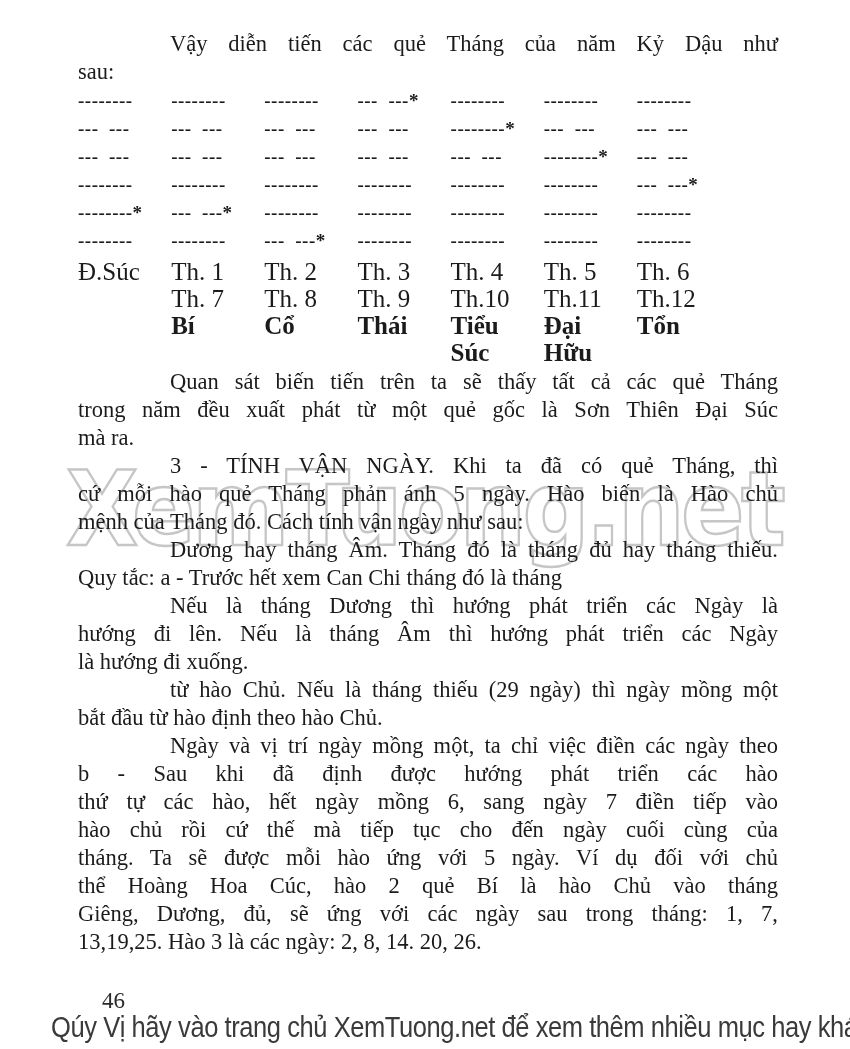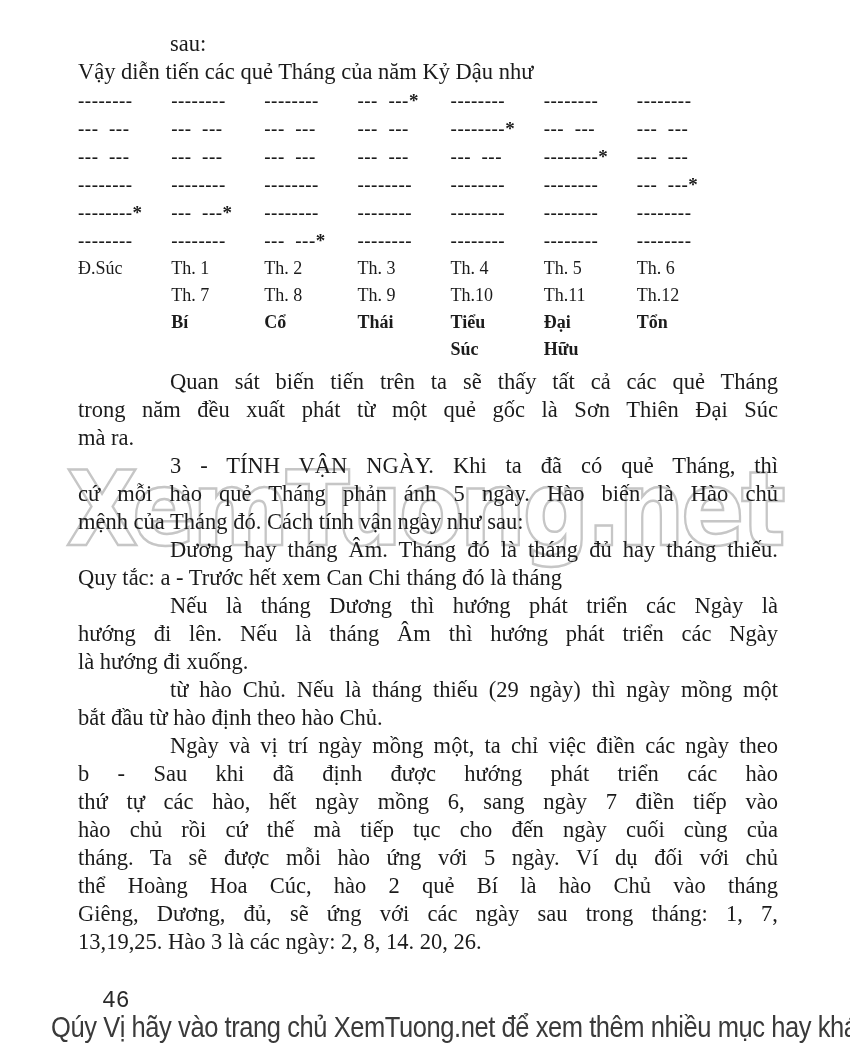--- a/index.html
+++ b/index.html
@@ -17,53 +17,53 @@
     width:652px; margin-top:4px;
   }
   .hexcell {
     height:28px; font-weight:700; font-size:19px;
     white-space:pre; letter-spacing:0.5px;
   }
   .labelgrid {
     display:grid; grid-template-columns:repeat(7,1fr);
     width:652px; margin-bottom:2px;
   }
-  .labelcell { height:27px; font-size:18px; white-space:pre; }
+  .labelcell { height:27px; font-size:25px; white-space:pre; }
   .labelcell.bold { font-weight:700; }
   .watermark {
     position:absolute; top:448px; left:66px; z-index:0;
     font-family:"DejaVu Sans", sans-serif; font-weight:700;
     font-size:104px; letter-spacing:-4px; white-space:nowrap;
     color:transparent; -webkit-text-stroke:2.5px #c6c6c6;
     transform:scaleX(0.9); transform-origin:left top;
     pointer-events:none;
   }
   .pagenum {
     position:absolute; left:102px; top:988px; z-index:2;
-    font-size:23px; color:#2a2a2a;font-family:Liberation Mono, monospace;
+    font-size:23px; color:#2a2a2a;
   }
   .footer {
     position:absolute; left:0; right:0; bottom:5px; z-index:3;
     text-align:center; font-family:"Liberation Sans", sans-serif;
     font-size:29px; color:#3a3a3a; letter-spacing:-0.5px;
     white-space:nowrap; transform:scaleX(0.88); transform-origin:center;
   }
   .footer .site { color:#3a3a3a; }
 </style>
 </head>
 <body>
 
 <div class="page">
 
   <div class="watermark">XemTuong.net</div>
 
   <div class="content">
     <div class="para">
+        <div class="line">Vậy diễn tiến các quẻ Tháng của năm Kỷ Dậu như</div>
         <div class="line">sau:</div>
-        <div class="line">Vậy diễn tiến các quẻ Tháng của năm Kỷ Dậu như</div>
       </div>
 
     <div class="hexgrid">
         <div class="hexcell">--------</div>
         <div class="hexcell">--------</div>
         <div class="hexcell">--------</div>
         <div class="hexcell">---  ---*</div>
         <div class="hexcell">--------</div>
         <div class="hexcell">--------</div>
         <div class="hexcell">--------</div>

